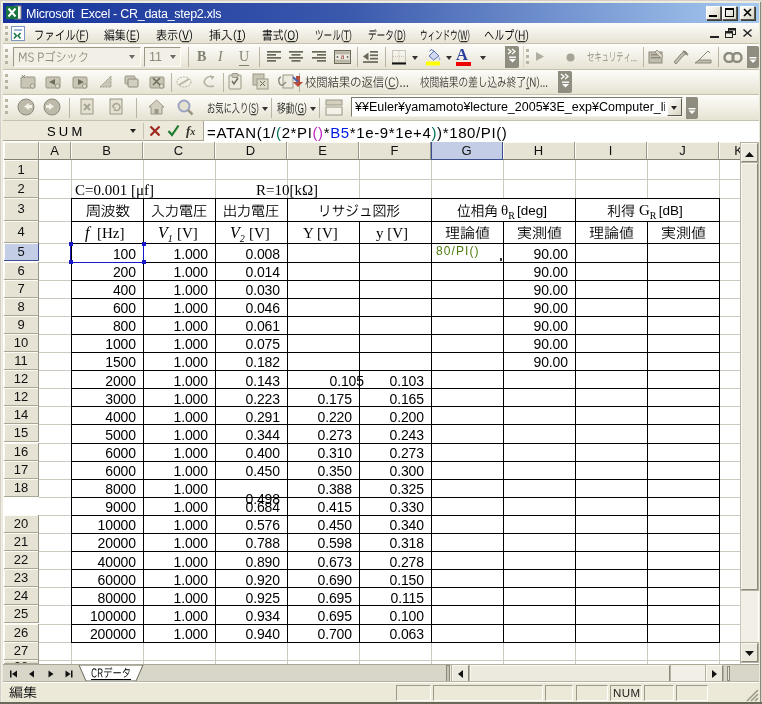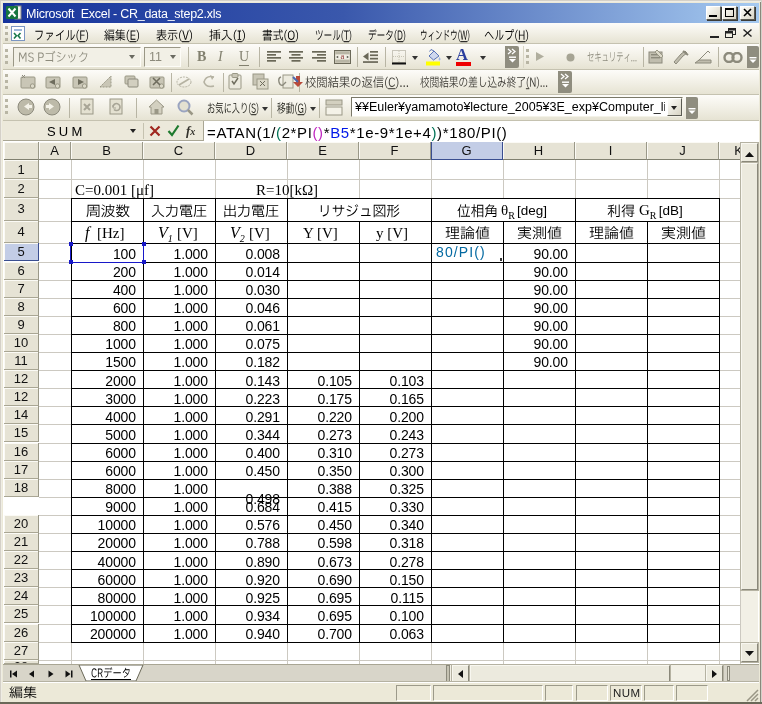--- a/index.html
+++ b/index.html
@@ -555,21 +555,21 @@
     <div class="num" style="left:217px;top:571.6px;width:63px">0.920</div>
     <div class="num" style="left:73px;top:589.7px;width:63px">80000</div>
     <div class="num" style="left:145px;top:589.7px;width:63px">1.000</div>
     <div class="num" style="left:217px;top:589.7px;width:63px">0.925</div>
     <div class="num" style="left:73px;top:607.8px;width:63px">100000</div>
     <div class="num" style="left:145px;top:607.8px;width:63px">1.000</div>
     <div class="num" style="left:217px;top:607.8px;width:63px">0.934</div>
     <div class="num" style="left:73px;top:625.9px;width:63px">200000</div>
     <div class="num" style="left:145px;top:625.9px;width:63px">1.000</div>
     <div class="num" style="left:217px;top:625.9px;width:63px">0.940</div>
-    <div class="num" style="left:289px;top:372.5px;width:63px">0.105</div>
+    <div class="num" style="left:301px;top:372.5px;width:63px">0.105</div>
     <div class="num" style="left:361px;top:372.5px;width:63px">0.103</div>
     <div class="num" style="left:289px;top:390.6px;width:63px">0.175</div>
     <div class="num" style="left:361px;top:390.6px;width:63px">0.165</div>
     <div class="num" style="left:289px;top:408.7px;width:63px">0.220</div>
     <div class="num" style="left:361px;top:408.7px;width:63px">0.200</div>
     <div class="num" style="left:289px;top:426.8px;width:63px">0.273</div>
     <div class="num" style="left:361px;top:426.8px;width:63px">0.243</div>
     <div class="num" style="left:289px;top:444.9px;width:63px">0.310</div>
     <div class="num" style="left:361px;top:444.9px;width:63px">0.273</div>
     <div class="num" style="left:289px;top:463.0px;width:63px">0.350</div>
@@ -592,21 +592,21 @@
     <div class="num" style="left:361px;top:607.8px;width:63px">0.100</div>
     <div class="num" style="left:289px;top:625.9px;width:63px">0.700</div>
     <div class="num" style="left:361px;top:625.9px;width:63px">0.063</div>
     <div class="num" style="left:505px;top:245.8px;width:63px">90.00</div>
     <div class="num" style="left:505px;top:263.9px;width:63px">90.00</div>
     <div class="num" style="left:505px;top:282.0px;width:63px">90.00</div>
     <div class="num" style="left:505px;top:300.1px;width:63px">90.00</div>
     <div class="num" style="left:505px;top:318.2px;width:63px">90.00</div>
     <div class="num" style="left:505px;top:336.3px;width:63px">90.00</div>
     <div class="num" style="left:505px;top:354.4px;width:63px">90.00</div>
-    <div class="abs" style="left:432px;top:244.4px;width:70px;height:16.5px;background:#fff;font-size:14px;letter-spacing:1.1px;color:#0369a1;padding-left:4px">80/PI()</div>
+    <div class="abs" style="left:432px;top:244.4px;width:70px;height:16.5px;background:#fff;font-size:12px;letter-spacing:1.1px;color:#4d7c0f;padding-left:4px">80/PI()</div>
     <div class="abs" style="left:500px;top:257.9px;width:2px;height:3px;background:#333"></div>
     <div class="abs" style="left:70px;top:243.0px;width:74px;height:19.5px;border:1px solid #1818c8;border-top-color:#000"></div>
     <div class="abs" style="left:69px;top:241.8px;width:4px;height:4px;background:#1818c8"></div>
     <div class="abs" style="left:69px;top:259.7px;width:4px;height:4px;background:#1818c8"></div>
     <div class="abs" style="left:141.8px;top:241.8px;width:4px;height:4px;background:#1818c8"></div>
     <div class="abs" style="left:141.8px;top:259.7px;width:4px;height:4px;background:#1818c8"></div>
     <div class="abs" style="left:741px;top:143px;width:17px;height:519px;background:#f2f0e6"></div>
     <div class="abs sbface" style="left:741px;top:143px;width:17px;height:19px"></div>
     <svg class="abs" style="left:745px;top:152px" width="9" height="5">
       <path d="M4.5 0 L9 5 L0 5 Z" fill="#111"></path>

